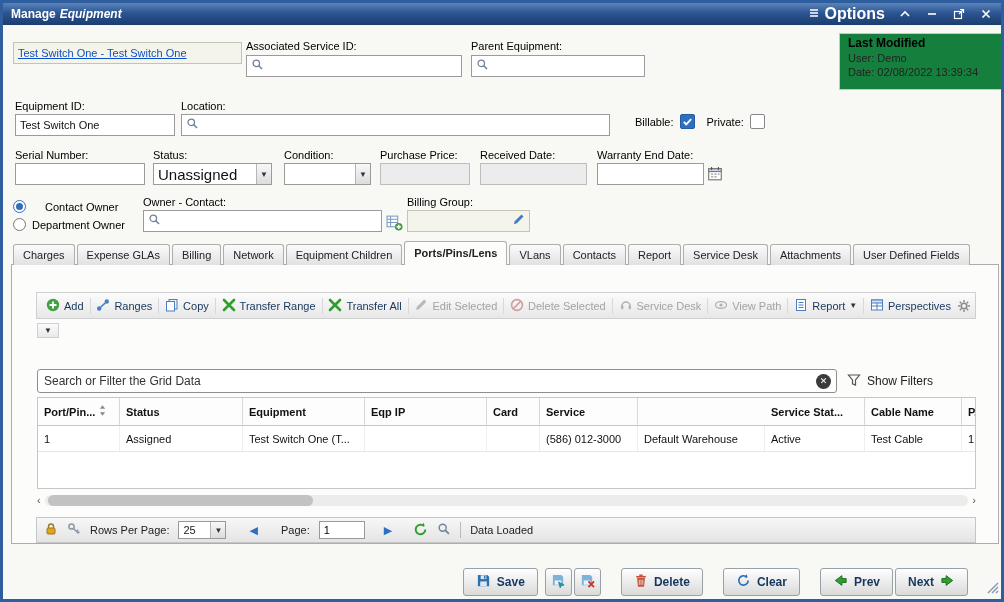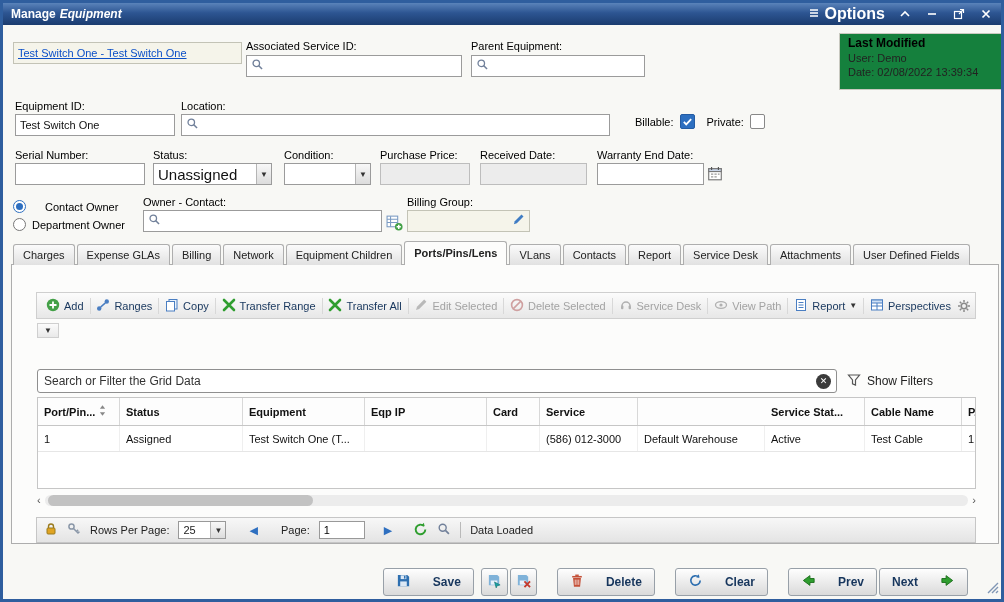--- a/index.html
+++ b/index.html
@@ -78,21 +78,21 @@
 
   .gfooter { position:absolute; left:24px; top:252px; width:940px; height:26px; border:1px solid #c6c6c6;
     background:linear-gradient(#f7f7f7,#e4e4e4); display:flex; align-items:center; gap:9px; padding:0 7px; font-size:11px; color:#222; }
   .mini { height:18px; border:1px solid #999; background:#fff; display:inline-flex; align-items:center; padding:0 0 0 4px; }
   .mini input { width:40px; border:none; outline:none; font:11px "Liberation Sans",sans-serif; }
   .mini .selbtn { height:16px; margin-right:0; }
   .pgarrow { color:#2e6fc0; font-size:11px; cursor:pointer; }
   .vdiv { width:1px; height:16px; background:#b9b9b9; }
 
   .bottombar { position:absolute; left:0; right:0; top:564px; height:30px; display:flex; align-items:center; justify-content:flex-end; padding-right:33px; }
-  .abtn { height:28px; display:inline-flex; align-items:center; gap:22px; padding:0 12px; border:1px solid #98a0a8; border-radius:3px;
+  .abtn { height:28px; display:inline-flex; align-items:center; gap:6px; padding:0 12px; border:1px solid #98a0a8; border-radius:3px;
     background:linear-gradient(#fefefe,#dadada); font:bold 12px "Liberation Sans",sans-serif; color:#17365d; cursor:pointer; }
   .abtn.iconly { padding:0 5px; }
   .grip { position:absolute; right:2px; bottom:1px; }
 </style>
 </head>
 <body>
 
 <div class="window">
 
   <div class="titlebar">

